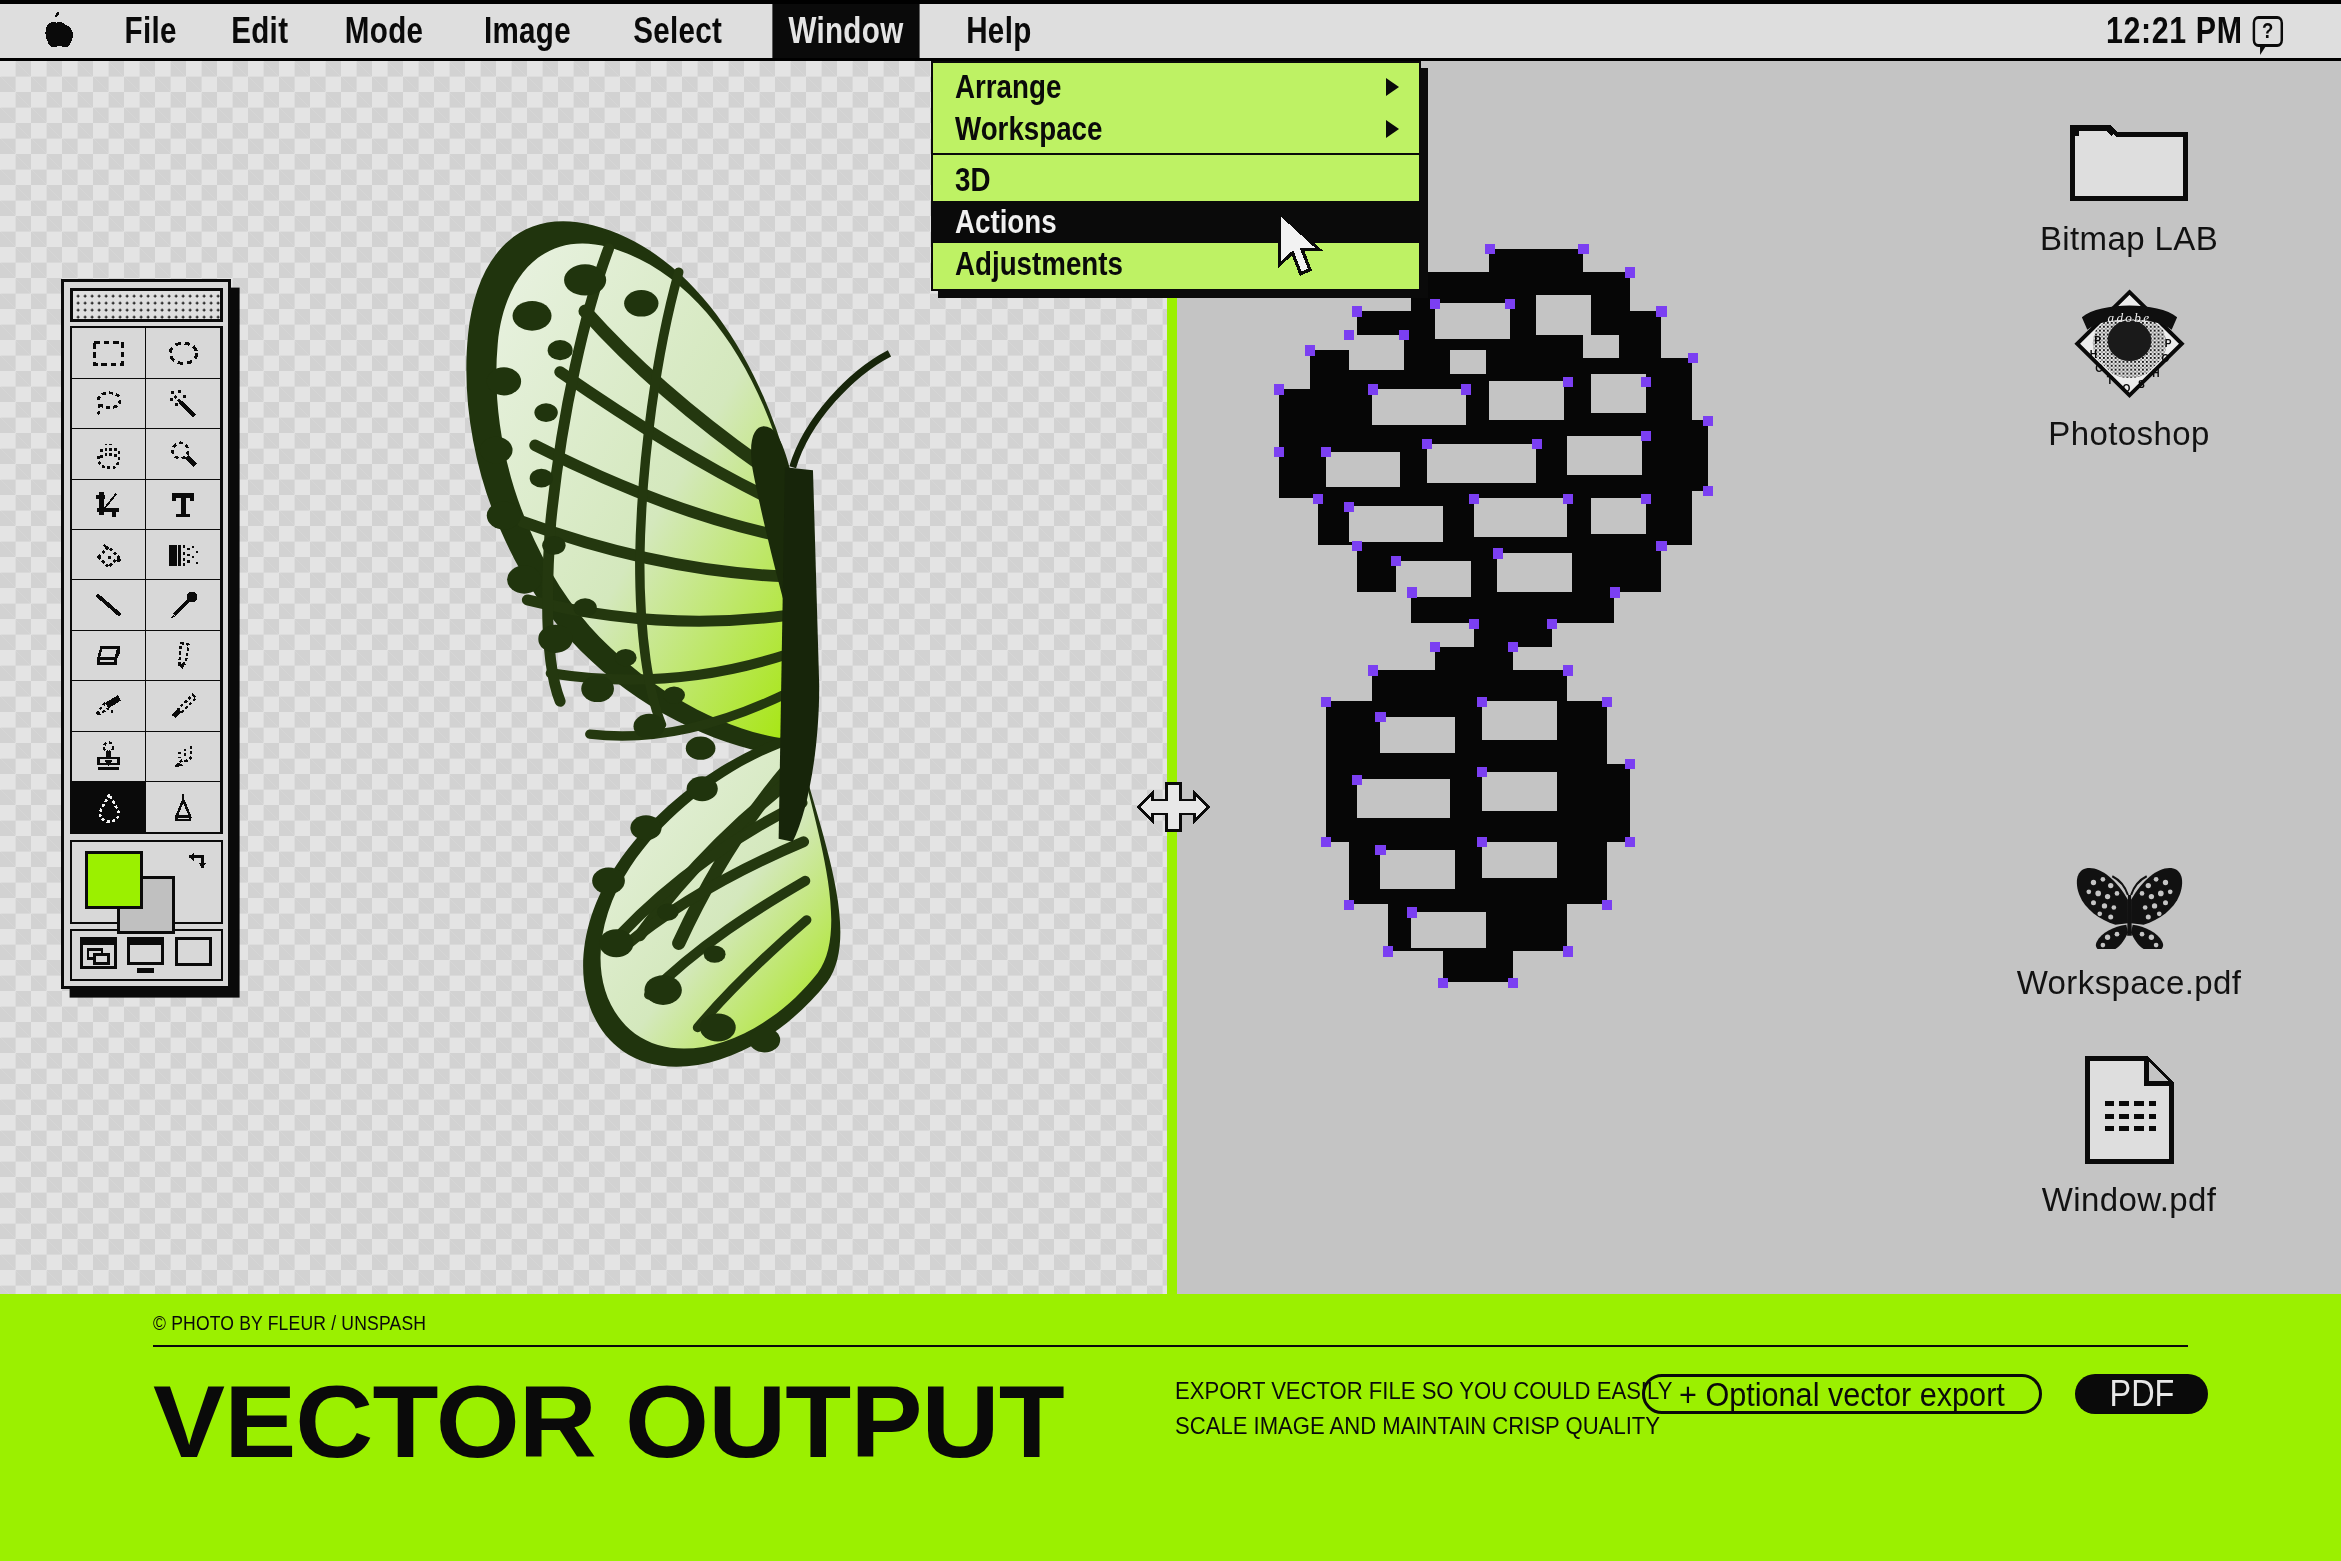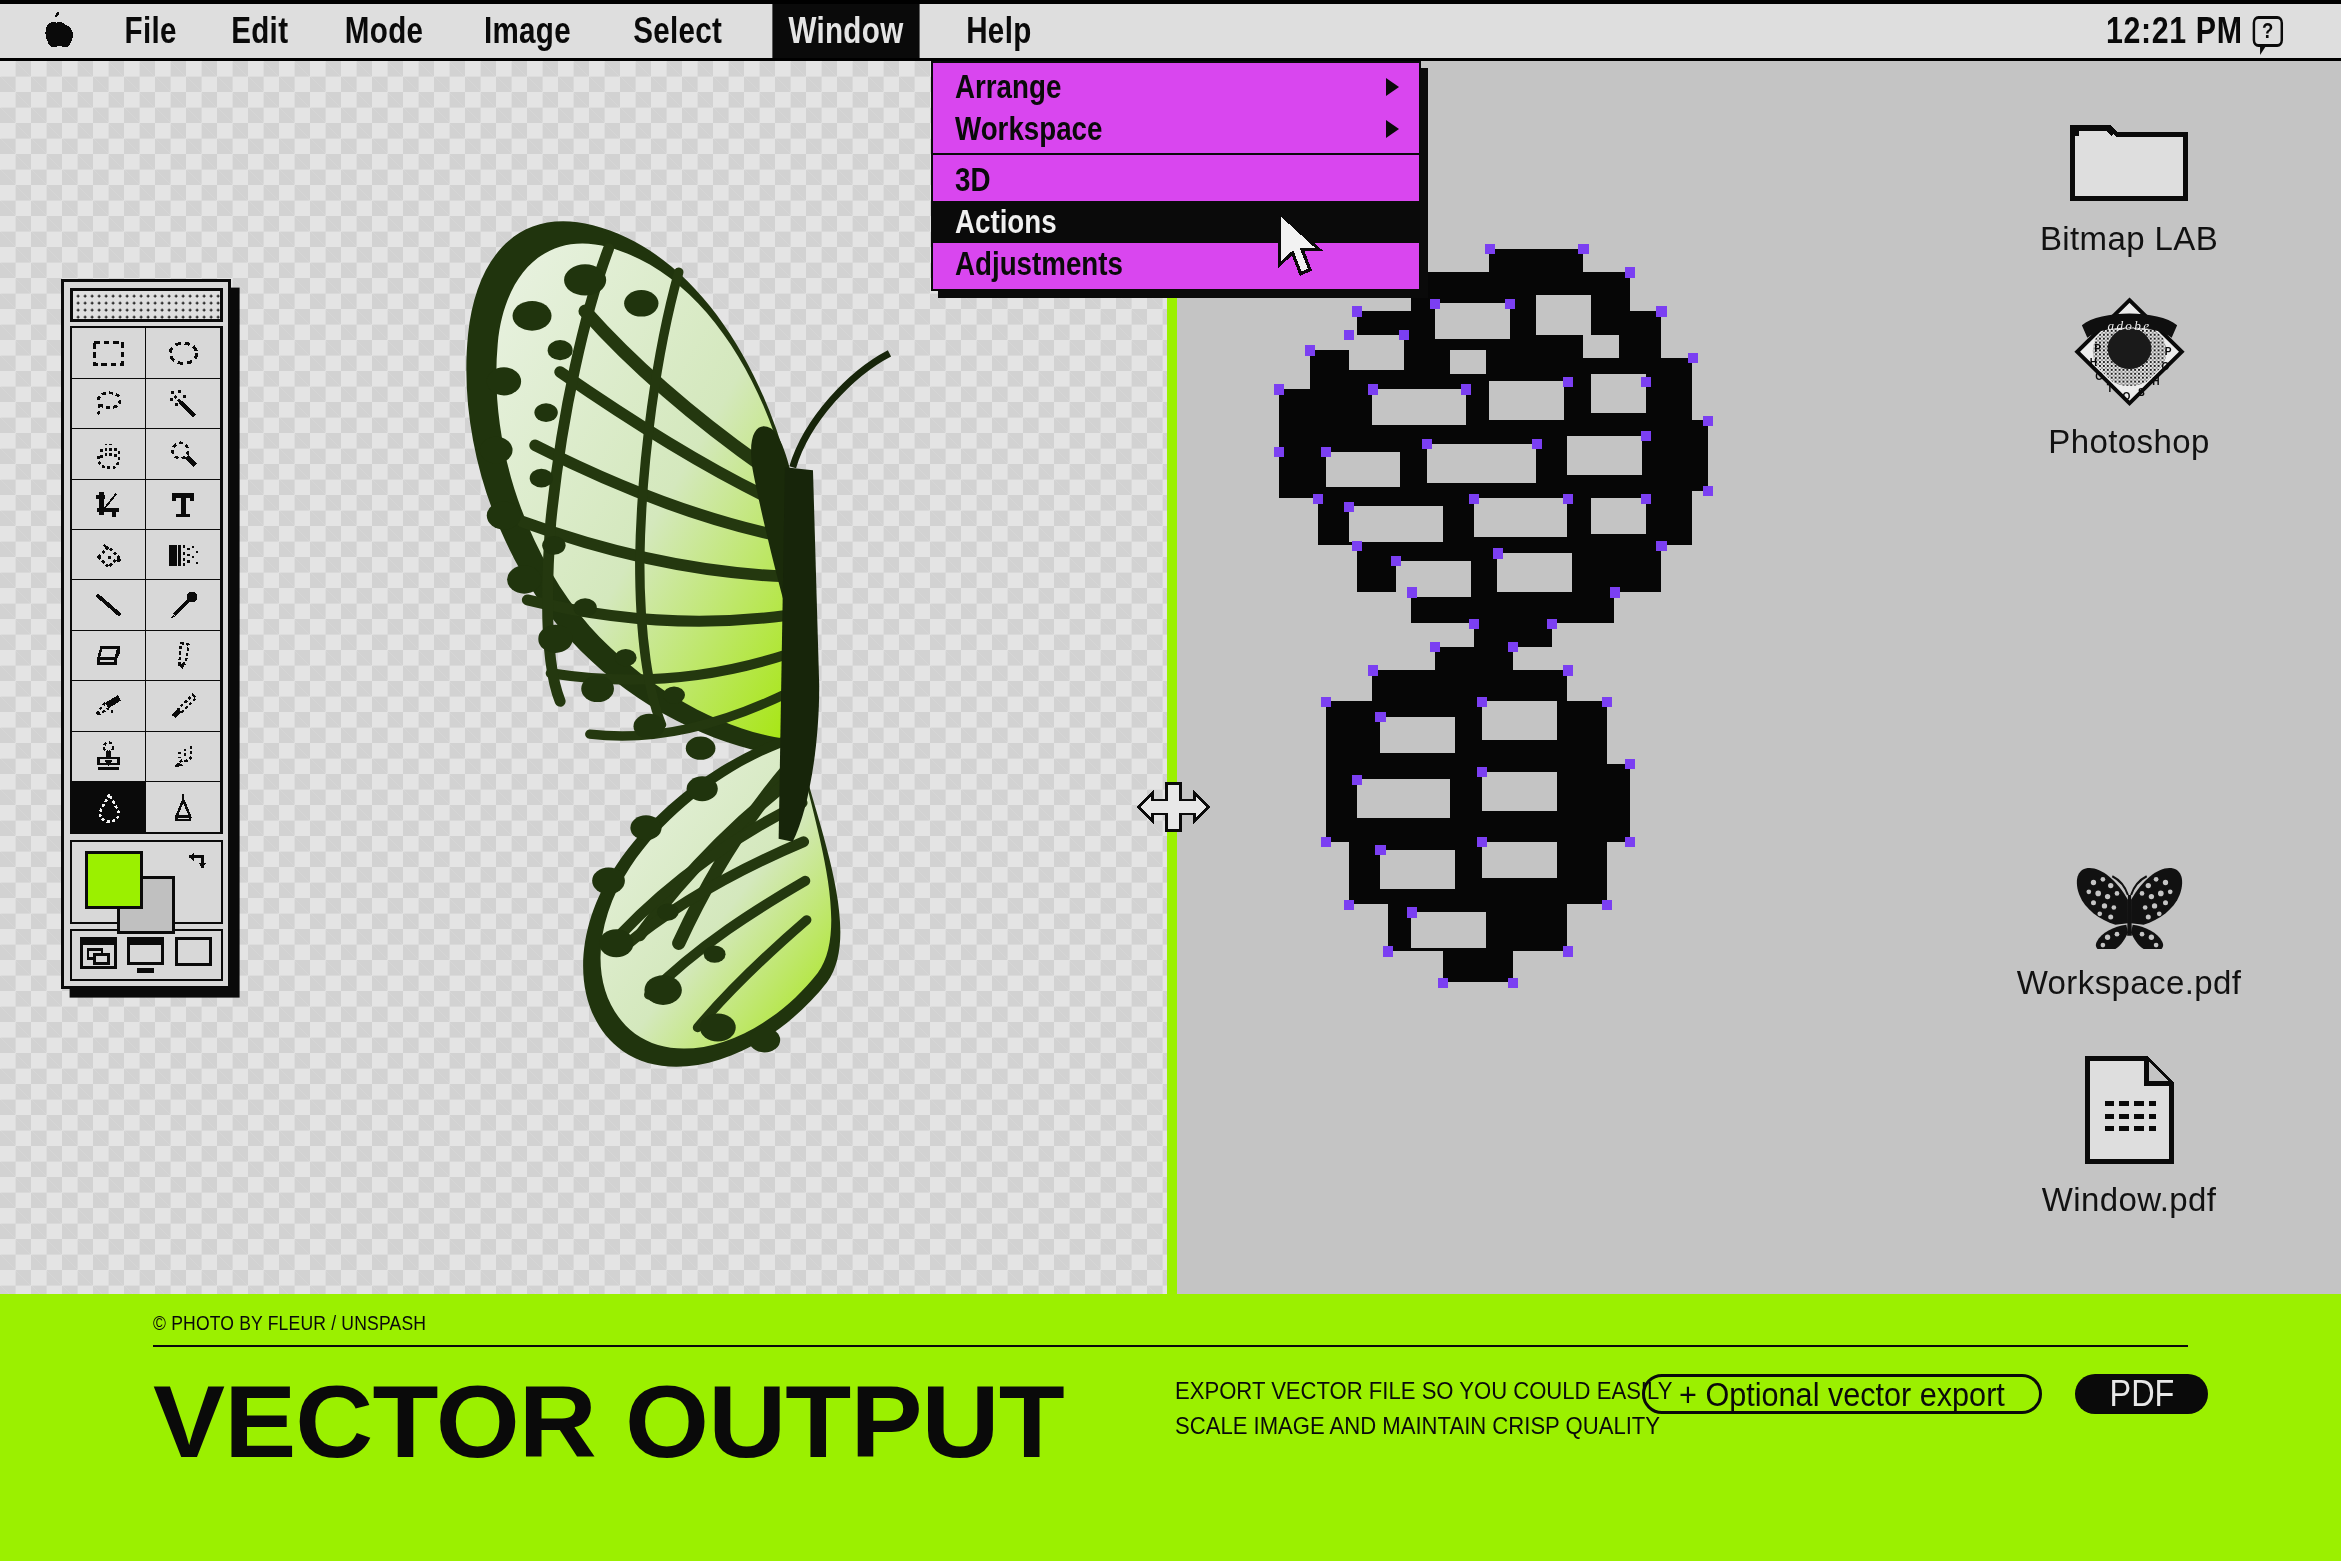--- a/index.html
+++ b/index.html
@@ -53,21 +53,21 @@
   }
   .help-balloon:after{
     content:"";position:absolute;left:5.5px;bottom:-11.7px;
     width:0;height:0;border-left:8.6px solid #0a0a0a;
     border-bottom:10px solid transparent;
   }
 
   
   .dropdown{
     position:absolute;left:931px;top:61px;width:490px;
-    background:#d946ef;
+    background:#bef264;
     border:2.3px solid #0a0a0a;
     box-shadow:7px 7px 0 #0a0a0a;
     z-index:45;
     padding:3.1px 0 4.7px 0;
     box-sizing:border-box;
   }
   .dd-item{
     height:42px;display:flex;align-items:center;
     padding:0 23.4px 0 22px;
     font-family:"Liberation Sans Narrow","Liberation Sans",sans-serif;
@@ -695,21 +695,21 @@
   </div>
 
   <div class="desk-icon" style="left:2012px;top:119px;">
     <svg width="126" height="86" viewBox="0 0 162 110" shape-rendering="crispEdges">
       <path d="M8 26 L8 10 L56 10 L66 20 L154 20 L154 102 L8 102 Z" fill="#dedede" stroke="#0a0a0a" stroke-width="6"></path>
       <path d="M14 22 L14 12 L52 12 L60 20" fill="none" stroke="#0a0a0a" stroke-width="5"></path>
     </svg>
     <div class="desk-label">Bitmap LAB</div>
   </div>
 
-  <div class="desk-icon" style="left:2012px;top:283px;">
+  <div class="desk-icon" style="left:2012px;top:275px;">
     <svg width="139" height="125" viewBox="0 0 178 160">
       <defs>
         <pattern id="noise" width="5" height="5" patternUnits="userSpaceOnUse">
           <rect width="5" height="5" fill="#e8e8e8"></rect>
           <rect width="2.4" height="2.4" fill="#141414"></rect>
           <rect x="3" y="3" width="1.5" height="1.5" fill="#141414"></rect>
         </pattern>
         <clipPath id="diaClip">
             <path d="M89 28 L150 88 L89 148 L28 88 Z"></path>
           </clipPath>

